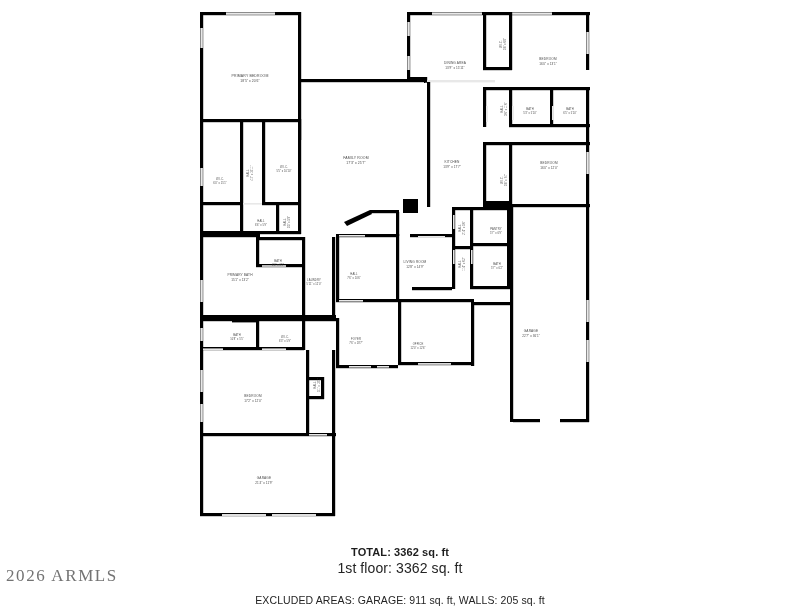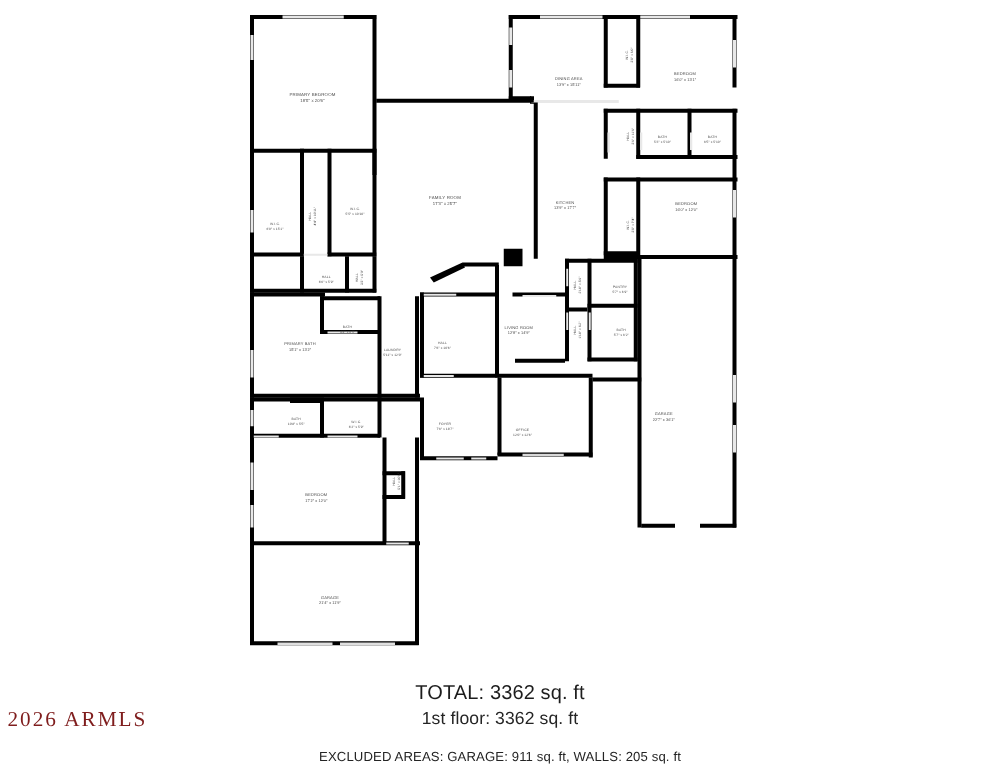--- a/index.html
+++ b/index.html
@@ -4,28 +4,28 @@
 <title>Floor Plan</title>
 <style>
   html,body{margin:0;padding:0;background:#ffffff;}
   body{width:800px;height:611px;position:relative;overflow:hidden;
        font-family:"Liberation Sans", sans-serif;color:#3a3a3a;}
 
   #plan-canvas{position:absolute;left:0;top:0;width:800px;height:611px;}
 
   
   #summary{position:absolute;left:0;top:546px;width:800px;text-align:center;}
-  #summary .total{font-size:16px;font-weight:normal;color:#1d1d1d;letter-spacing:.1px;}
+  #summary .total{font-size:11px;font-weight:bold;color:#1d1d1d;letter-spacing:.1px;}
   #summary .floor{font-size:14px;color:#242424;margin-top:2px;letter-spacing:.1px;}
   #summary .excluded{font-size:10.5px;color:#242424;margin-top:18px;letter-spacing:.1px;}
   #summary .disclaimer{font-size:3.9px;color:#cfcfcf;margin-top:6px;letter-spacing:.35px;}
 
   
   #watermark{position:absolute;left:6px;top:566px;font-size:17px;
-             color:#7f1d1d;letter-spacing:1.6px;
+             color:#737373;letter-spacing:1.6px;
              font-family:"Liberation Serif", serif;}
 </style>
 </head>
 <body>
 
 <svg id="plan-canvas" viewBox="0 0 800 611">
   <g fill="#000000">
 
     <rect x="200" y="12" width="101" height="3.2"></rect>
     <rect x="200" y="12" width="3.2" height="110"></rect>

